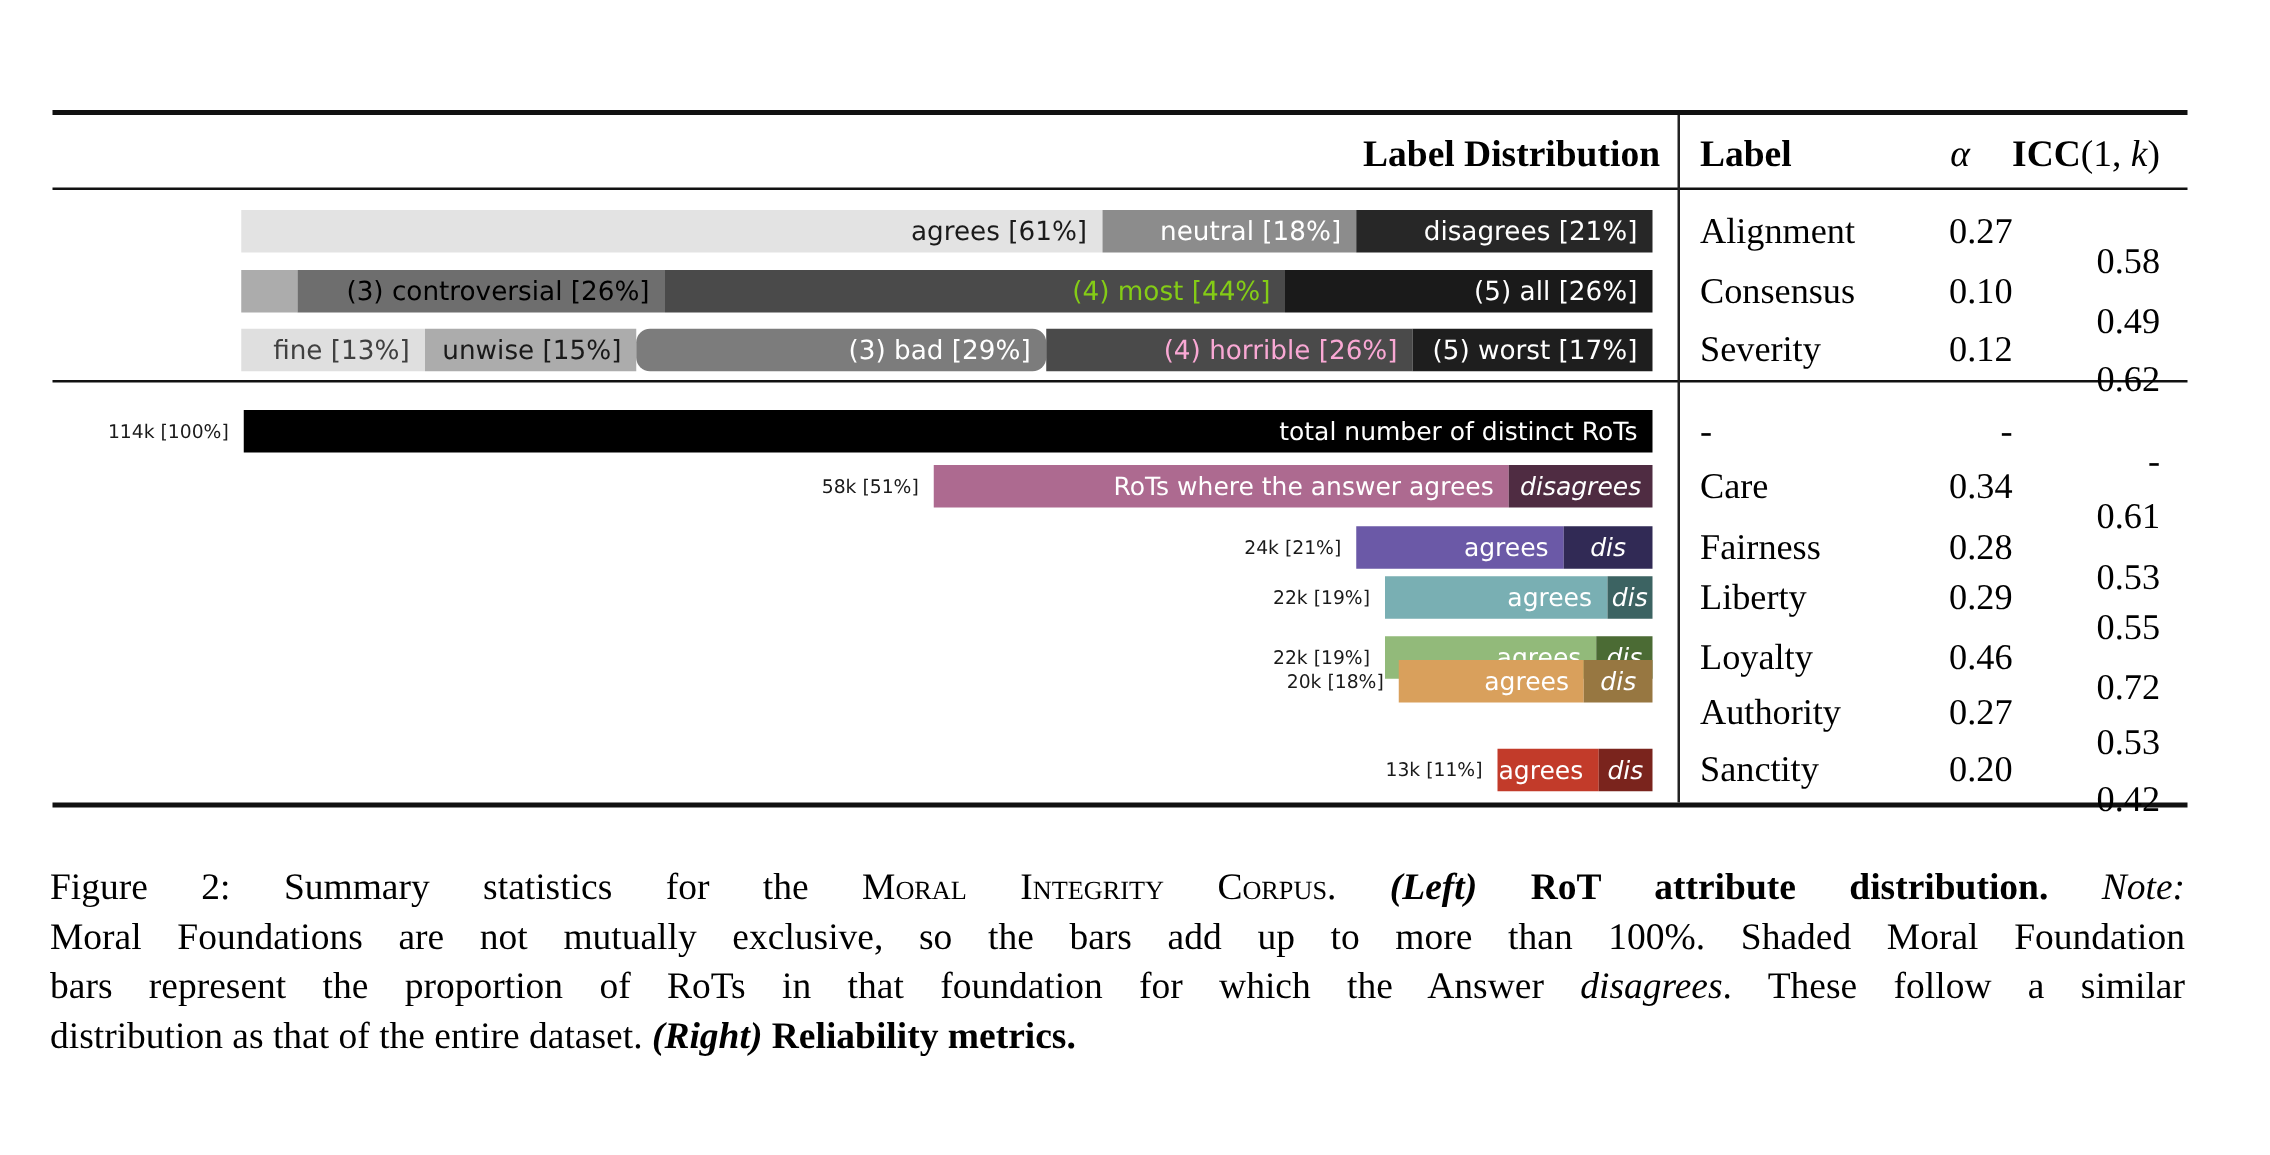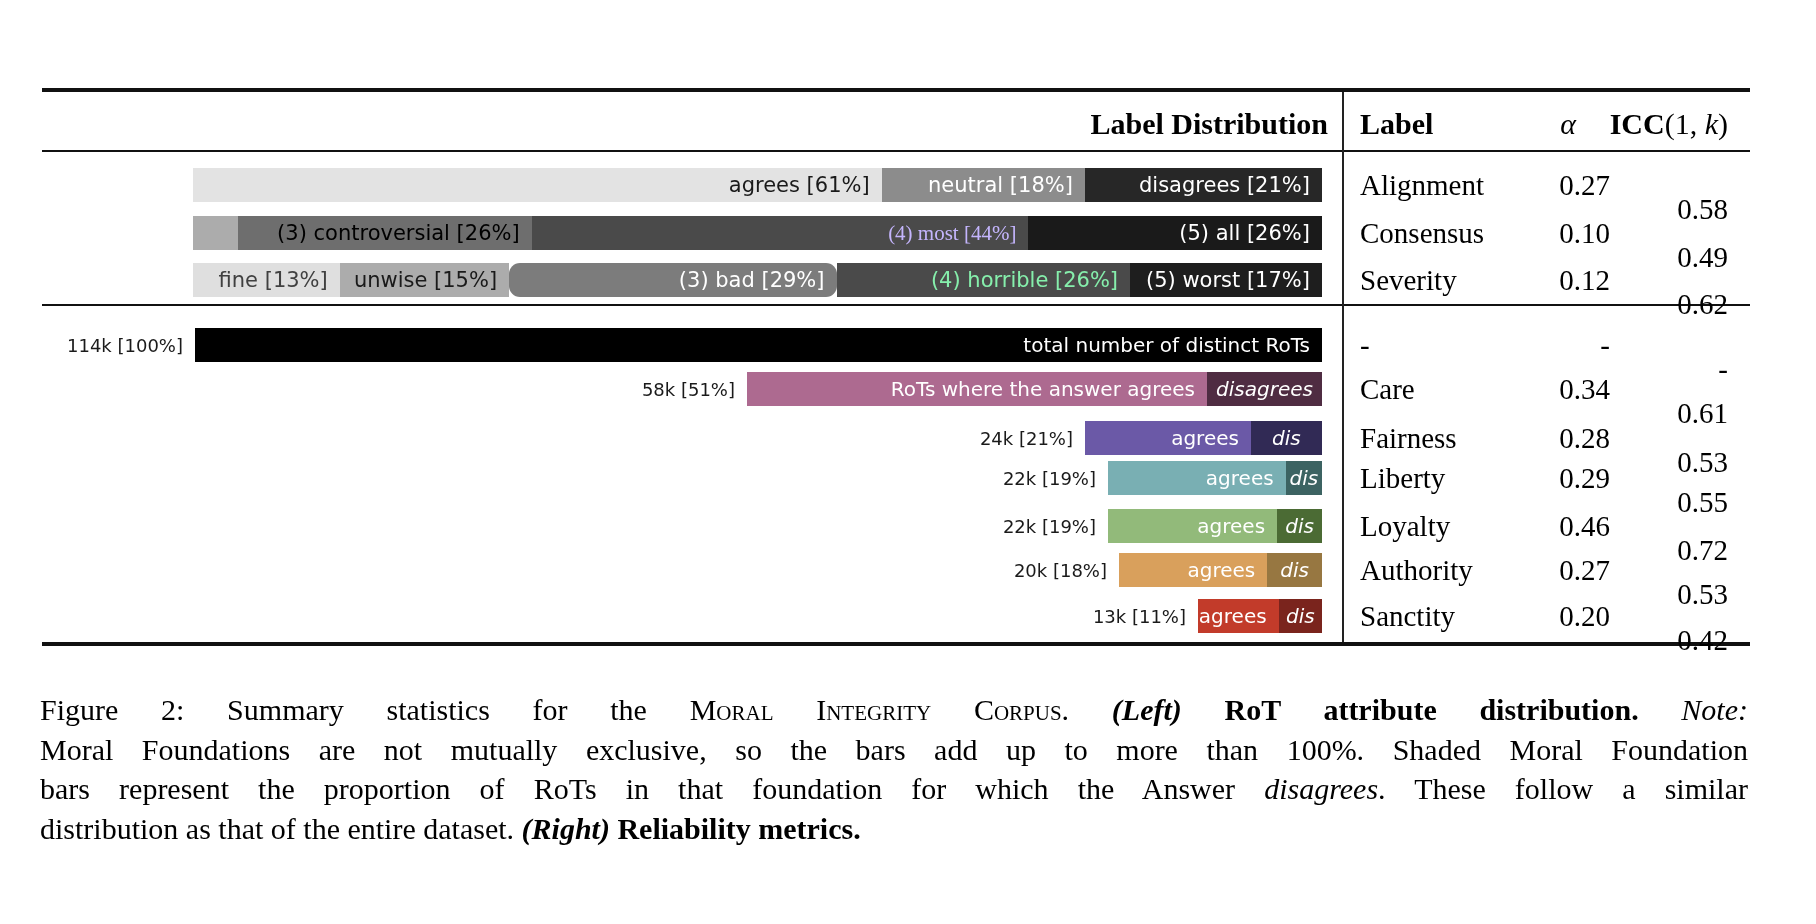--- a/index.html
+++ b/index.html
@@ -27,21 +27,21 @@
 
   
   .tbar { position:absolute; left:193px; width:1129px; height:34px; display:flex; }
   .tbar .seg { box-sizing:border-box; display:flex; align-items:center; justify-content:flex-end;
                padding-right:12px; overflow:hidden; white-space:nowrap;
                font-family:"DejaVu Sans", sans-serif; font-size:21px; }
 
   
   .brow { position:absolute; left:60px; width:1262px; height:34px;
           display:flex; justify-content:flex-end; align-items:center; gap:12px; }
-  .brow .rlabel { font-family:"DejaVu Sans", sans-serif; font-size:18px; color:#1a1a1a; white-space:nowrap; }
+  .brow .rlabel { font-family:"DejaVu Sans", sans-serif; font-size:15px; color:#1a1a1a; white-space:nowrap; }
   .brow .bbar { height:34px; display:flex; }
   .bbar .agrees { box-sizing:border-box; flex:1; display:flex; align-items:center; justify-content:flex-end;
                   padding-right:12px; color:#fff; font-family:"DejaVu Sans", sans-serif; font-size:20px;
                   overflow:hidden; white-space:nowrap; }
   .bbar .dis { box-sizing:border-box; display:flex; align-items:center; justify-content:center;
                color:#fff; font-style:italic; font-family:"DejaVu Sans", sans-serif; font-size:20px;
                overflow:hidden; white-space:nowrap; }
 
   
   .trow { position:absolute; left:1360px; width:368px; height:34px; line-height:34px;
@@ -79,28 +79,28 @@
 
   <div id="top-bars">
       <div class="tbar" style="top: 168px;">
         <div class="seg" style="width: 61%; background: rgb(227, 227, 227); color: rgb(26, 26, 26);">agrees [61%]</div>
         <div class="seg" style="width: 18%; background: rgb(140, 140, 140); color: rgb(255, 255, 255);">neutral [18%]</div>
         <div class="seg" style="width: 21%; background: rgb(39, 39, 39); color: rgb(255, 255, 255);">disagrees [21%]</div>
       </div>
       <div class="tbar" style="top: 216px;">
         <div class="seg" style="width: 4%; background: rgb(172, 172, 172); color: rgb(26, 26, 26);"></div>
         <div class="seg" style="width: 26%; background: rgb(110, 110, 110); color: #000000;">(3) controversial [26%]</div>
-        <div class="seg" style="width: 44%; background: rgb(74, 74, 74); color: #c4b5fd; font-family: Liberation Serif, serif;">(4) most [44%]</div>
+        <div class="seg" style="width: 44%; background: rgb(74, 74, 74); color: #84cc16;">(4) most [44%]</div>
         <div class="seg" style="width: 26%; background: rgb(26, 26, 26); color: rgb(255, 255, 255);">(5) all [26%]</div>
       </div>
       <div class="tbar" style="top: 263px;">
         <div class="seg" style="width: 13%; background: rgb(223, 223, 223); color: #404040;">fine [13%]</div>
         <div class="seg" style="width: 15%; background: rgb(172, 172, 172); color: rgb(26, 26, 26);">unwise [15%]</div>
         <div class="seg" style="width: 29%; background: rgb(124, 124, 124); color: rgb(255, 255, 255); border-radius: 11px;">(3) bad [29%]</div>
-        <div class="seg" style="width: 26%; background: rgb(74, 74, 74); color: #86efac;">(4) horrible [26%]</div>
+        <div class="seg" style="width: 26%; background: rgb(74, 74, 74); color: #f9a8d4;">(4) horrible [26%]</div>
         <div class="seg" style="width: 17%; background: rgb(30, 30, 30); color: rgb(255, 255, 255);">(5) worst [17%]</div>
       </div>
     </div>
   <div id="bottom-bars">
       <div class="brow" style="top: 328px;">
         <span class="rlabel">114k [100%]</span>
         <div class="bbar" style="width: 1127px;">
           <div class="agrees" style="background: rgb(0, 0, 0);">total number of distinct RoTs</div>
         </div>
       </div>
@@ -125,21 +125,21 @@
           <div class="dis" style="background: rgb(60, 99, 98); width: 17%;">dis</div>
         </div>
       </div>
       <div class="brow" style="top: 509px;">
         <span class="rlabel">22k [19%]</span>
         <div class="bbar" style="width: 214px;">
           <div class="agrees" style="background: rgb(146, 186, 122);">agrees</div>
           <div class="dis" style="background: rgb(75, 107, 52); width: 21%;">dis</div>
         </div>
       </div>
-      <div class="brow" style="top: 553px;">
+      <div class="brow" style="top: 528px;">
         <span class="rlabel">20k [18%]</span>
         <div class="bbar" style="width: 203px;">
           <div class="agrees" style="background: rgb(217, 160, 92);">agrees</div>
           <div class="dis" style="background: rgb(151, 119, 65); width: 27%;">dis</div>
         </div>
       </div>
       <div class="brow" style="top: 599px;">
         <span class="rlabel">13k [11%]</span>
         <div class="bbar" style="width: 124px;">
           <div class="agrees" style="background: rgb(194, 59, 42);">agrees</div>

